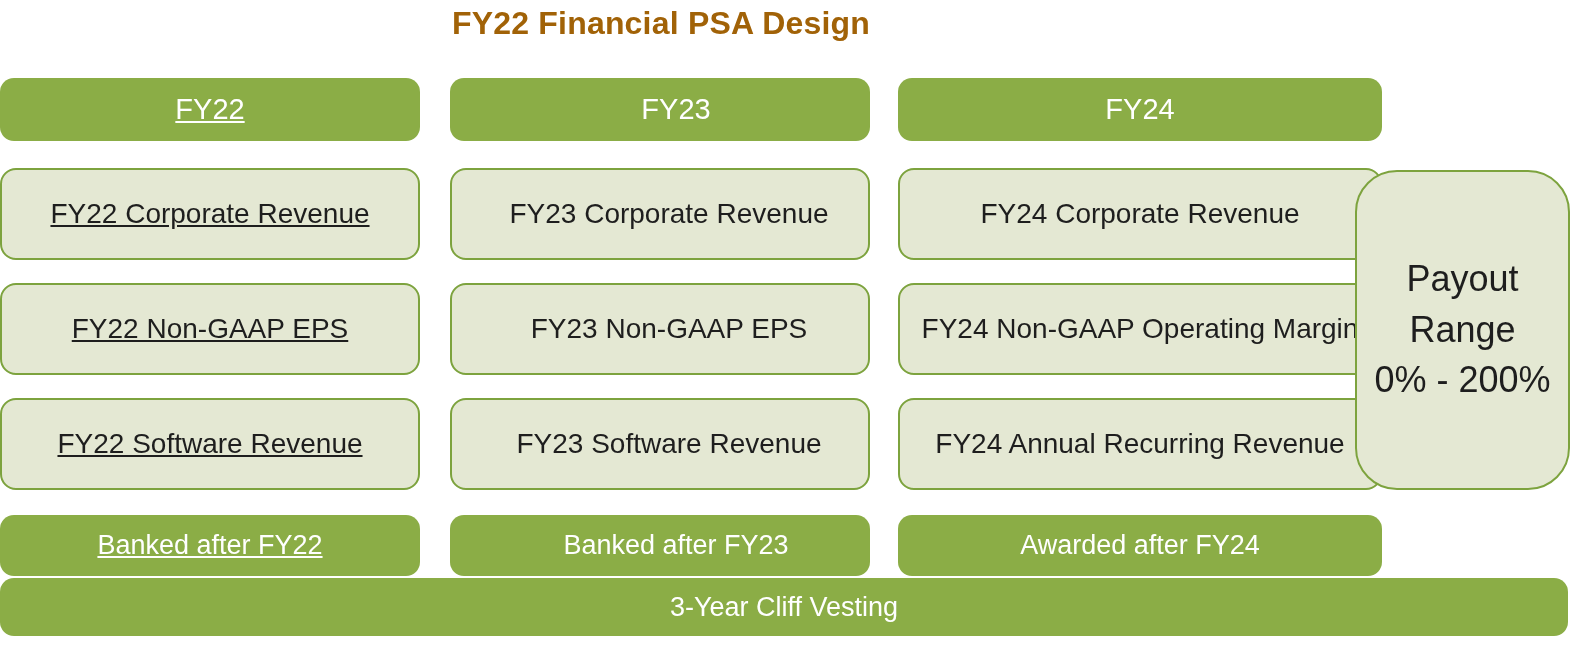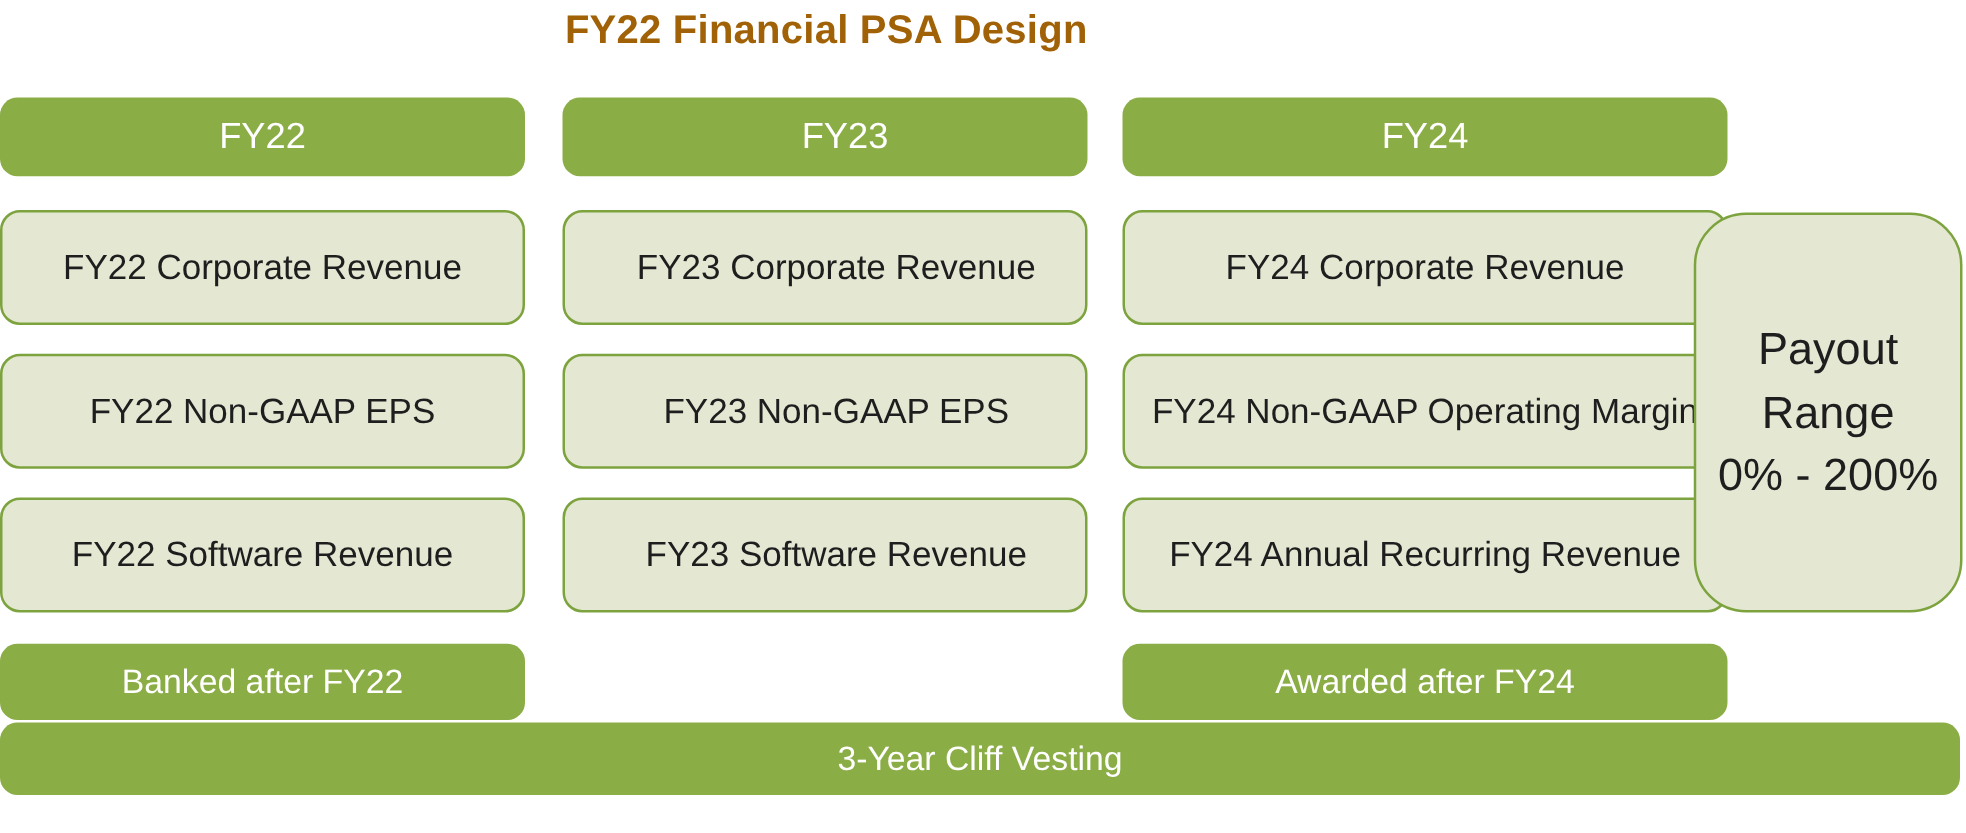--- a/index.html
+++ b/index.html
@@ -30,21 +30,21 @@
     background: #e4e8d3;
     border: 2px solid #7da33e;
     border-radius: 16px;
     display: flex; align-items: center; justify-content: center;
     color: #1e1e1e; font-size: 28px; text-align: center;
     line-height: 1.35;
     padding: 0 14px;
   }
 
   
-  .c1 { left: 0;     width: 420px; }
+  .c1 { left: 0;     width: 420px; text-decoration: underline; }
   .c2 { left: 450px; width: 420px; padding-left: 32px; }
   .c3 { left: 898px; width: 484px; text-align: center; }
 
   
   .r-header { top: 78px;  height: 63px; font-size: 29px; }
   .r-m1     { top: 168px; height: 92px; }
   .r-m2     { top: 283px; height: 92px; }
   .r-m3     { top: 398px; height: 92px; }
   .r-footer { top: 515px; height: 61px; font-size: 27px; }
 
@@ -70,20 +70,21 @@
   <div class="bar c1 r-header">FY22</div>
   <div class="box c1 r-m1">FY22 Corporate Revenue</div>
   <div class="box c1 r-m2">FY22 Non-GAAP EPS</div>
   <div class="box c1 r-m3">FY22 Software Revenue</div>
   <div class="bar c1 r-footer">Banked after FY22</div>
 
   <div class="bar c2 r-header">FY23</div>
   <div class="box c2 r-m1">FY23 Corporate Revenue</div>
   <div class="box c2 r-m2">FY23 Non-GAAP EPS</div>
   <div class="box c2 r-m3">FY23 Software Revenue</div>
+  <div class="bar c2 r-footer">Banked after FY23</div>
 
   <div class="bar c3 r-header">FY24</div>
   <div class="box c3 r-m1">FY24 Corporate Revenue</div>
   <div class="box c3 r-m2">FY24 Non-GAAP Operating Margin</div>
   <div class="box c3 r-m3">FY24 Annual Recurring Revenue</div>
   <div class="bar c3 r-footer">Awarded after FY24</div>
 
   <div class="box payout">Payout
 Range
 0% - 200%</div>

